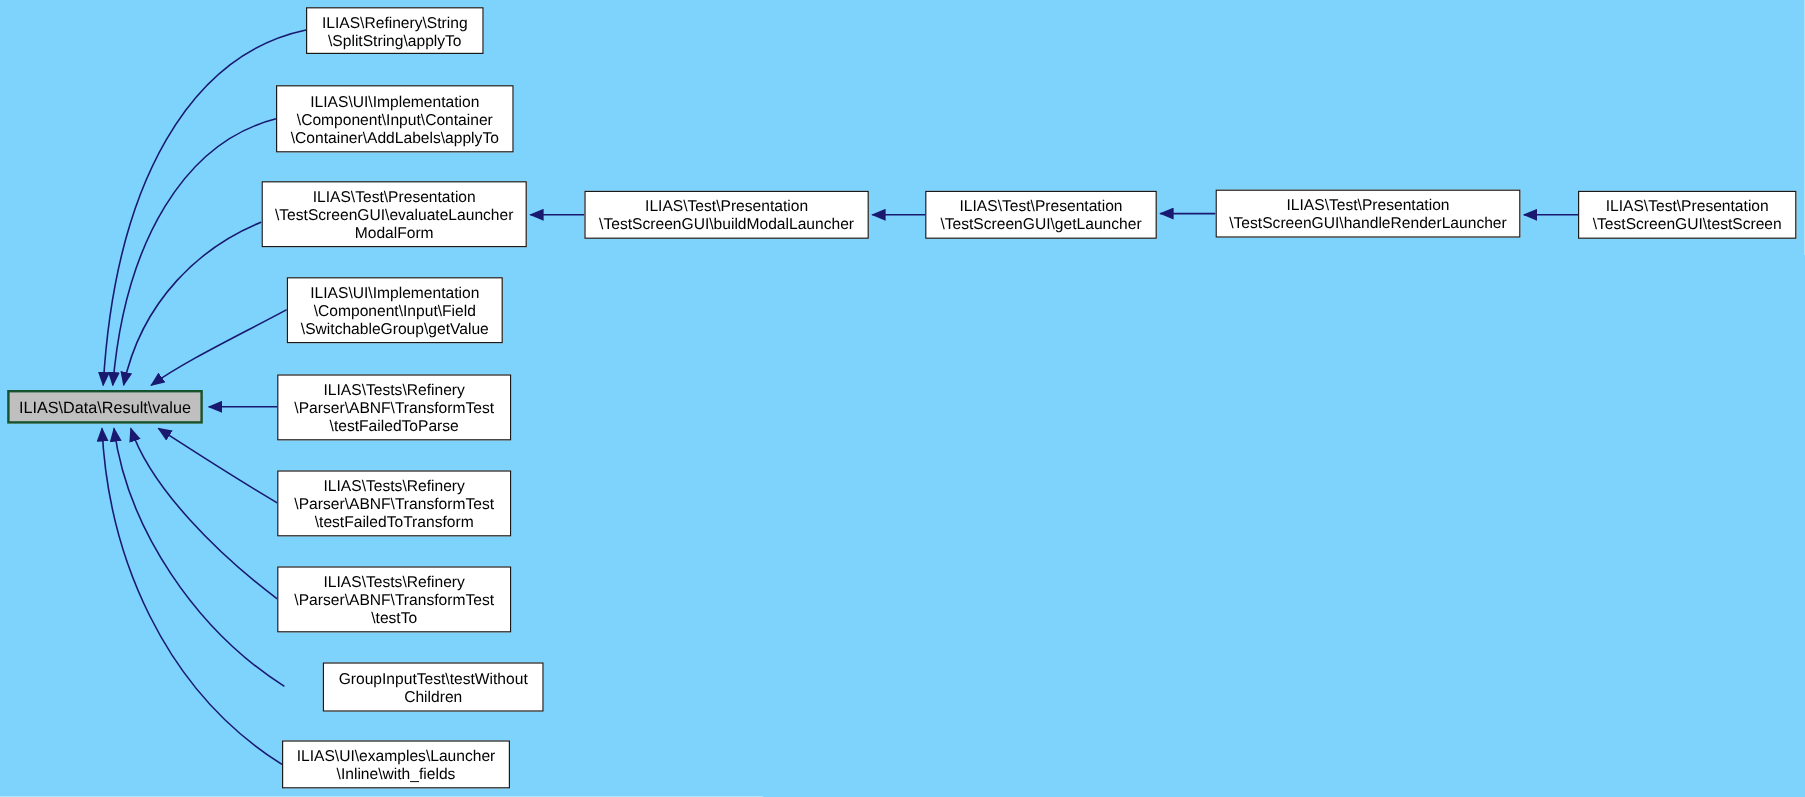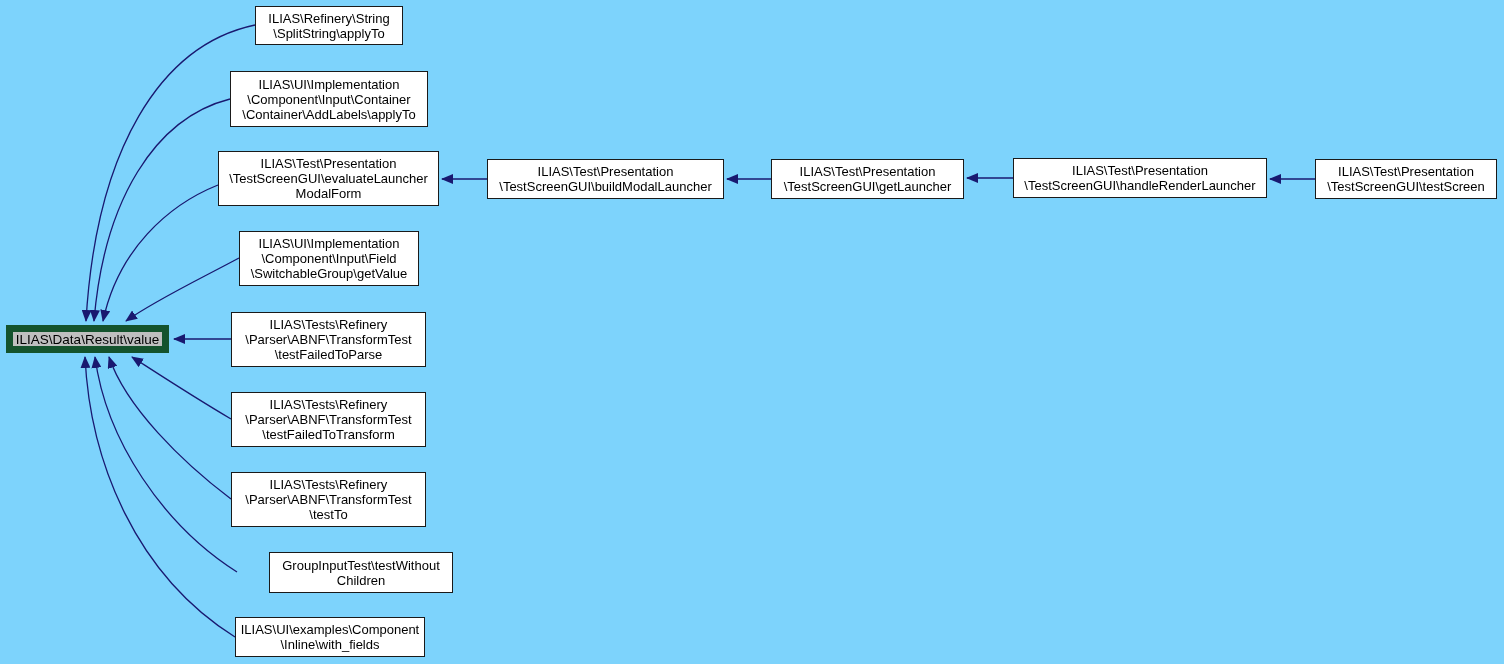--- a/index.html
+++ b/index.html
@@ -34,21 +34,21 @@
     color: #000000;
     font-size: 13px;
     line-height: 15px;
   }
   .node .node-label {
     white-space: pre-line;
     padding: 0 4px;
   }
   .node.focus {
     background: #bfbfbf;
-    border: 7px solid #14532d;
+    border: 2px solid #14532d;
     font-size: 13.5px;
   }
 
   
   #n-split        { left: 255px; top: 6px;   width: 148px; height: 39px; }
   #n-addlabels    { left: 230px; top: 71px;  width: 198px; height: 56px; }
   #n-evaluate     { left: 218px; top: 151px; width: 221px; height: 55px; }
   #n-switchable   { left: 239px; top: 231px; width: 180px; height: 55px; }
   #n-parse        { left: 231px; top: 312px; width: 195px; height: 55px; }
   #n-transform    { left: 231px; top: 392px; width: 195px; height: 55px; }
@@ -129,21 +129,21 @@
 \Parser\ABNF\TransformTest
 \testTo</span>
   </div>
 
   <div class="node" id="n-children">
     <span class="node-label">GroupInputTest\testWithout
 Children</span>
   </div>
 
   <div class="node" id="n-withfields">
-    <span class="node-label">ILIAS\UI\examples\Component
+    <span class="node-label">ILIAS\UI\examples\Launcher
 \Inline\with_fields</span>
   </div>
 
   <div class="node focus" id="n-focus">
     <span class="node-label">ILIAS\Data\Result\value</span>
   </div>
 
   <div class="node" id="n-build">
     <span class="node-label">ILIAS\Test\Presentation
 \TestScreenGUI\buildModalLauncher</span>

